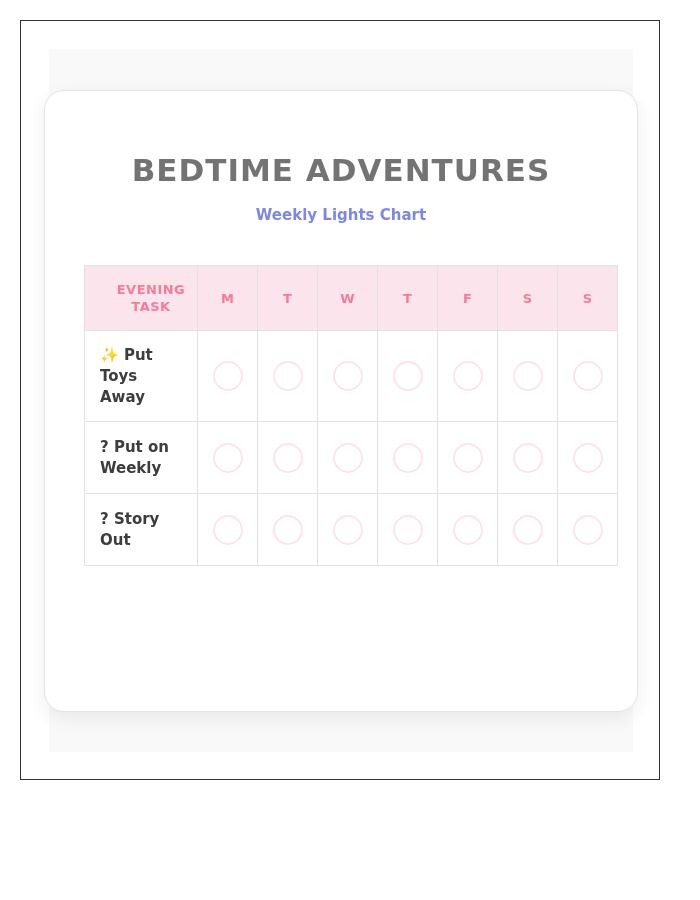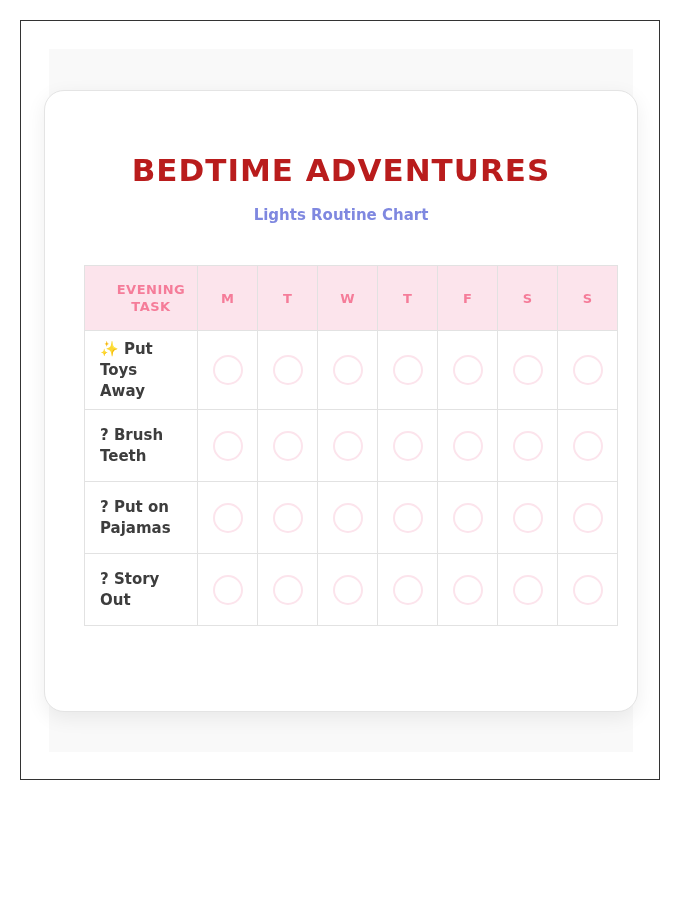--- a/index.html
+++ b/index.html
@@ -1,40 +1,40 @@
 <!DOCTYPE html>
 <html><head>
 <meta charset="utf-8">
 <style>
   html, body { margin:0; padding:0; background:#ffffff; }
   body { width:700px; height:900px; position:relative; overflow:hidden; font-family:"DejaVu Sans", "Liberation Sans", sans-serif; }
   .frame { position:absolute; left:20px; top:20px; width:640px; height:760px; border:1px solid #333; box-sizing:border-box; }
   .clip { position:absolute; left:0; top:0; width:700px; height:803px; overflow:hidden; }
   .bg-panel { position:absolute; left:49px; top:49px; width:584px; height:703px; background:#f9f9f9; }
   .card { position:absolute; left:44px; top:90px; width:594px; height:622px; background:#fff; border:1px solid #e4e4e4; border-radius:20px; box-sizing:border-box; box-shadow:0 6px 20px rgba(0,0,0,0.07); }
-  .title { position:absolute; left:44px; top:152px; width:594px; text-align:center; color:#b91c1c; font-weight:bold; font-size:31px; letter-spacing:1px; }
+  .title { position:absolute; left:44px; top:152px; width:594px; text-align:center; color:#737373; font-weight:bold; font-size:31px; letter-spacing:1px; }
   .subtitle { position:absolute; left:44px; top:206px; width:594px; text-align:center; color:#7f88e0; font-size:15px; font-weight:bold; }
   table { position:absolute; left:84px; top:265px; border-collapse:collapse; table-layout:fixed; }
   th, td { border:1px solid #e2e2e2; padding:0; }
   th { background:#fce4ec; color:#f57c99; font-size:13px; font-weight:bold; height:64px; }
   th.task { width:92px; font-size:13px; letter-spacing:0.5px; line-height:17px;padding-left:20px; }
   th.day, td.day { width:59px; text-align:center; }
   td { background:#fff; }
   td.task { padding:0 14px 0 15px; color:#3d3d3d; font-size:15px; font-weight:bold; line-height:21px; vertical-align:middle; }
   .circle { display:inline-block; width:26px; height:26px; border:2px solid #fce4ec; border-radius:50%; box-sizing:content-box; vertical-align:middle; }
-  .row3 { height:79px;margin-top:12px; } .row2 { height:72px; }
+  .row3 { height:91px;margin-top:12px; } .row2 { height:72px; }
 </style>
 </head>
 <body>
 
 <div class="clip">
   <div class="bg-panel"></div>
   <div class="card"></div>
   <div class="title">BEDTIME ADVENTURES</div>
-  <div class="subtitle">Lights Routine Chart</div>
+  <div class="subtitle">Weekly Lights Chart</div>
 
   <table>
     <thead>
       <tr>
         <th class="task">EVENING TASK</th>
         <th class="day">M</th>
         <th class="day">T</th>
         <th class="day">W</th>
         <th class="day">T</th>
         <th class="day">F</th>
@@ -47,31 +47,21 @@
           <td class="task"><span>✨</span> <span>Put Toys Away</span></td>
           <td class="day"><span class="circle"></span></td>
           <td class="day"><span class="circle"></span></td>
           <td class="day"><span class="circle"></span></td>
           <td class="day"><span class="circle"></span></td>
           <td class="day"><span class="circle"></span></td>
           <td class="day"><span class="circle"></span></td>
           <td class="day"><span class="circle"></span></td>
         </tr>
         <tr class="row2">
-          <td class="task"><span>?</span> <span>Brush Teeth</span></td>
-          <td class="day"><span class="circle"></span></td>
-          <td class="day"><span class="circle"></span></td>
-          <td class="day"><span class="circle"></span></td>
-          <td class="day"><span class="circle"></span></td>
-          <td class="day"><span class="circle"></span></td>
-          <td class="day"><span class="circle"></span></td>
-          <td class="day"><span class="circle"></span></td>
-        </tr>
-        <tr class="row2">
-          <td class="task"><span>?</span> <span>Put on Pajamas</span></td>
+          <td class="task"><span>?</span> <span>Put on Weekly</span></td>
           <td class="day"><span class="circle"></span></td>
           <td class="day"><span class="circle"></span></td>
           <td class="day"><span class="circle"></span></td>
           <td class="day"><span class="circle"></span></td>
           <td class="day"><span class="circle"></span></td>
           <td class="day"><span class="circle"></span></td>
           <td class="day"><span class="circle"></span></td>
         </tr>
         <tr class="row2">
           <td class="task"><span>?</span> <span>Story Out</span></td>

